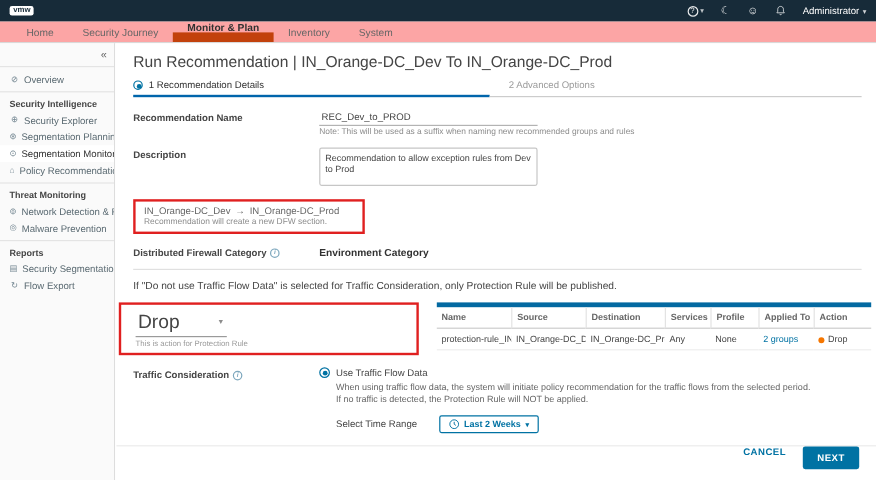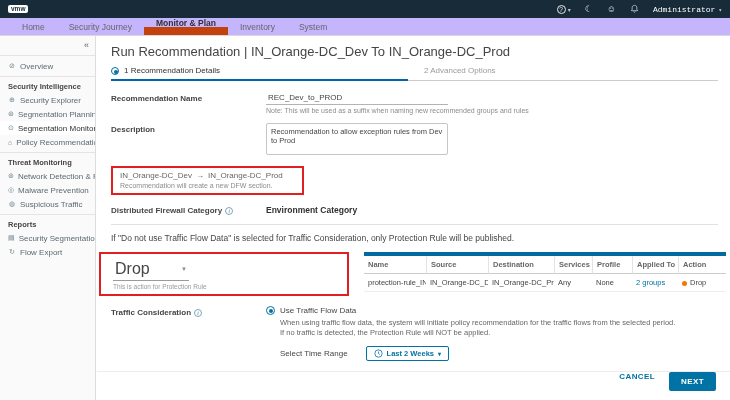--- a/index.html
+++ b/index.html
@@ -8,24 +8,24 @@
   .app { width:730px; height:400px; display:flex; flex-direction:column; position:relative; }
 
   
   .topbar { height:18px; background:#172b39; display:flex; align-items:center; padding:0 8px; flex:0 0 18px; }
   .logo-badge { background:#fff; color:#172b39; font-size:6.5px; font-weight:bold; border-radius:2px; padding:1px 3px; margin-right:6px; line-height:1; }
   .product-title { color:#fff; font-size:9px; letter-spacing:.2px; }
   .topbar-right { margin-left:auto; display:flex; align-items:center; gap:14px; color:#fff; }
   .tb-icon { font-size:9px; color:#fff; opacity:.9; display:flex; align-items:center; gap:2px; cursor:pointer; }
   .help-circle { width:9px; height:9px; border:1px solid #fff; border-radius:50%; font-size:6.5px; display:flex; align-items:center; justify-content:center; }
   .caret-sm { font-size:6px; opacity:.8; }
-  .user-menu { color:#fff; font-size:8px; display:flex; align-items:flex-end; gap:3px; cursor:pointer;font-family:Liberation Mono, monospace; }
-
-  
-  .navtabs { height:18px; background:#c4b5fd; border-bottom:1px solid #d9d9d9; display:flex; align-items:stretch; padding-left:10px; flex:0 0 18px; }
+  .user-menu { color:#fff; font-size:8px; display:flex; align-items:flex-end; gap:3px; cursor:pointer; }
+
+  
+  .navtabs { height:18px; background:#fca5a5; border-bottom:1px solid #d9d9d9; display:flex; align-items:stretch; padding-left:10px; flex:0 0 18px; }
   .navtab { font-size:8.5px; color:#666; display:flex; align-items:center; padding:0 12px; cursor:pointer; }
   .navtab.active { color:#313131; font-weight:bold; border-bottom:8px solid #c2410c; }
 
   
   .body { flex:1; display:flex; min-height:0; }
 
   
   .sidebar { width:96px; background:#fafafa; border-right:1px solid #ddd; font-size:8px; color:#5a6a72; padding-top:2px; overflow:hidden; }
   .collapse-row { text-align:right; padding:2px 6px; color:#666; font-size:9px; cursor:pointer; }
   .side-section { border-top:1px solid #e4e4e4; margin-top:3px; padding-top:3px; }
@@ -171,24 +171,20 @@
 
       <div class="side-section">
         <div class="side-header">Threat Monitoring</div>
         <div class="side-item">
           <span class="side-icon">⊚</span>
           <span>Network Detection &amp; Res...</span>
         </div>
         <div class="side-item">
           <span class="side-icon">◎</span>
           <span>Malware Prevention</span>
-        </div>
-        <div class="side-item">
-          <span class="side-icon">◍</span>
-          <span>Suspicious Traffic</span>
         </div>
       </div>
 
       <div class="side-section">
         <div class="side-header">Reports</div>
         <div class="side-item">
           <span class="side-icon">▤</span>
           <span>Security Segmentation R...</span>
         </div>
         <div class="side-item">

